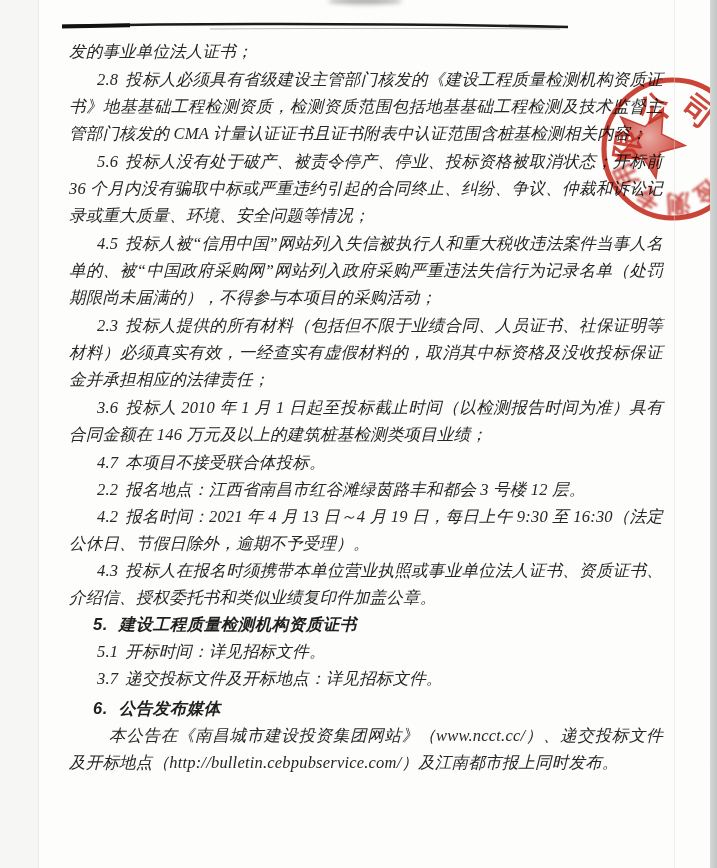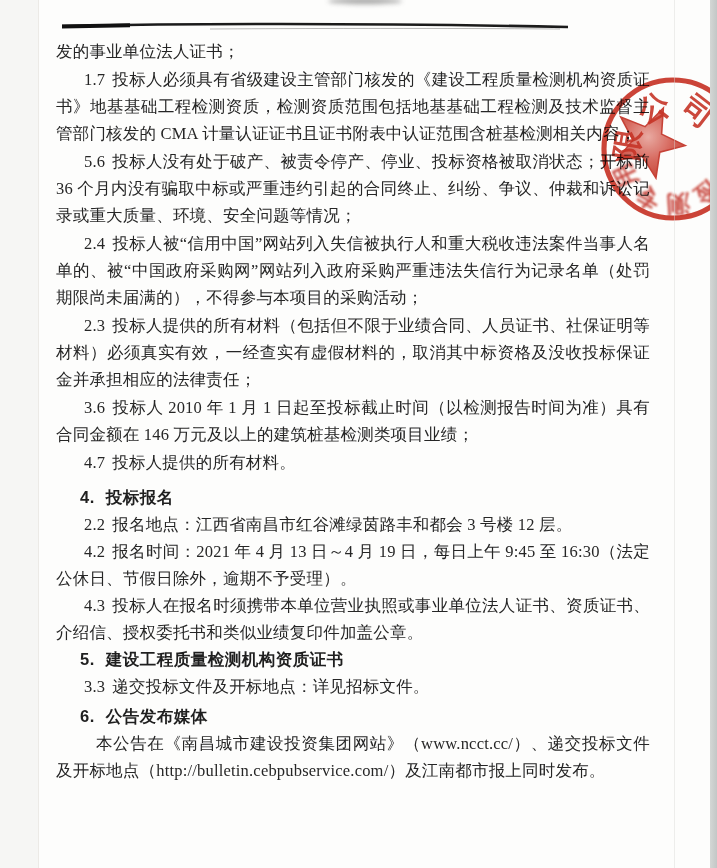--- a/index.html
+++ b/index.html
@@ -11,22 +11,22 @@
   }
   .page{position:absolute;inset:0;background:#fdfdfc;}
   
   .edge-left{position:absolute;left:0;top:0;width:38px;height:868px;background:#f6f6f4;border-right:1px solid #eceae6;z-index:4;}
   .edge-right{position:absolute;right:0;top:0;width:7px;height:868px;background:linear-gradient(90deg,#d4d7d5,#c3c7c6);z-index:6;}
   .edge-faint{position:absolute;left:674px;top:0;width:1px;height:868px;background:#dadad6;opacity:.45;z-index:5;}
   .top-smudge{position:absolute;left:328px;top:-2px;width:74px;height:6px;background:#5c5c5c;border-radius:50%;filter:blur(2.5px);opacity:.55;z-index:3;}
   .top-line{position:absolute;left:60px;top:19px;z-index:3;}
   
   .content{
-    position:absolute;left:56px;top:38px;width:594px;z-index:2;
-    font-size:16.5px;line-height:27px;text-align:justify;letter-spacing:.2px;
+    position:absolute;left:69px;top:38px;width:594px;z-index:2;
+    font-size:16.5px;line-height:27px;text-align:justify;letter-spacing:.2px;font-style:italic;
   }
   .content p{margin:0;}
   p.item{text-indent:28px;}
   p.m1{margin-top:1px;}
   .num{margin-right:7px;}
   p.heading{
     font-family:"Liberation Sans","DejaVu Sans",sans-serif;font-weight:bold;
     margin-left:24px;font-size:16.5px;letter-spacing:.5px;color:#1f1f1f;
   }
   p.heading .num{margin-right:11px;}
@@ -49,34 +49,34 @@
   <svg class="top-line" width="512" height="14">
     <path d="M2,7 C 160,4 360,5 508,8" stroke="#1b1b1b" stroke-width="2.6" fill="none"></path>
     <path d="M2,7.5 L 70,6.2" stroke="#111" stroke-width="4" fill="none"></path>
     <path d="M150,10 C 300,9 430,9.5 500,10" stroke="#333" stroke-width="1" fill="none" opacity=".35"></path>
   </svg>
 
   <div class="content">
 
     <p class="cont">发的事业单位法人证书；</p>
 
-    <p class="item m1"><span class="num">1.7</span><span>投标人必须具有省级建设主管部门核发的《建设工程质量检测机构资质证书》地基基础工程检测资质，检测资质范围包括地基基础工程检测及技术监督主管部门核发的 CMA 计量认证证书且证书附表中认证范围含桩基检测相关内容；</span></p>
+    <p class="item m1"><span class="num">2.8</span><span>投标人必须具有省级建设主管部门核发的《建设工程质量检测机构资质证书》地基基础工程检测资质，检测资质范围包括地基基础工程检测及技术监督主管部门核发的 CMA 计量认证证书且证书附表中认证范围含桩基检测相关内容；</span></p>
     <p class="item m1"><span class="num">5.6</span><span>投标人没有处于破产、被责令停产、停业、投标资格被取消状态；开标前 36 个月内没有骗取中标或严重违约引起的合同终止、纠纷、争议、仲裁和诉讼记录或重大质量、环境、安全问题等情况；</span></p>
-    <p class="item m1"><span class="num">2.4</span><span>投标人被“信用中国”网站列入失信被执行人和重大税收违法案件当事人名单的、被“中国政府采购网”网站列入政府采购严重违法失信行为记录名单（处罚期限尚未届满的），不得参与本项目的采购活动；</span></p>
+    <p class="item m1"><span class="num">4.5</span><span>投标人被“信用中国”网站列入失信被执行人和重大税收违法案件当事人名单的、被“中国政府采购网”网站列入政府采购严重违法失信行为记录名单（处罚期限尚未届满的），不得参与本项目的采购活动；</span></p>
     <p class="item m1"><span class="num">2.3</span><span>投标人提供的所有材料（包括但不限于业绩合同、人员证书、社保证明等材料）必须真实有效，一经查实有虚假材料的，取消其中标资格及没收投标保证金并承担相应的法律责任；</span></p>
     <p class="item m1"><span class="num">3.6</span><span>投标人 2010 年 1 月 1 日起至投标截止时间（以检测报告时间为准）具有合同金额在 146 万元及以上的建筑桩基检测类项目业绩；</span></p>
-    <p class="item m1"><span class="num">4.7</span><span>投标人提供的所有材料。</span></p>
+    <p class="item m1"><span class="num">4.7</span><span>本项目不接受联合体投标。</span></p>
 
-    <p class="heading h4"><span class="num">4.</span><span>投标报名</span></p>
     <p class="item"><span class="num">2.2</span><span>报名地点：江西省南昌市红谷滩绿茵路丰和都会 3 号楼 12 层。</span></p>
-    <p class="item"><span class="num">4.2</span><span>报名时间：2021 年 4 月 13 日～4 月 19 日，每日上午 9:45 至 16:30（法定公休日、节假日除外，逾期不予受理）。</span></p>
+    <p class="item"><span class="num">4.2</span><span>报名时间：2021 年 4 月 13 日～4 月 19 日，每日上午 9:30 至 16:30（法定公休日、节假日除外，逾期不予受理）。</span></p>
     <p class="item"><span class="num">4.3</span><span>投标人在报名时须携带本单位营业执照或事业单位法人证书、资质证书、介绍信、授权委托书和类似业绩复印件加盖公章。</span></p>
 
     <p class="heading h5"><span class="num">5.</span><span>建设工程质量检测机构资质证书</span></p>
-    <p class="item"><span class="num">3.3</span><span>递交投标文件及开标地点：详见招标文件。</span></p>
+    <p class="item"><span class="num">5.1</span><span>开标时间：详见招标文件。</span></p>
+    <p class="item"><span class="num">3.7</span><span>递交投标文件及开标地点：详见招标文件。</span></p>
 
     <p class="heading h6"><span class="num">6.</span><span>公告发布媒体</span></p>
     <p class="p6">本公告在《南昌城市建设投资集团网站》（www.ncct.cc/）、递交投标文件及开标地点（http://bulletin.cebpubservice.com/）及江南都市报上同时发布。</p>
 
   </div>
 
   <div class="stamp">
     <svg viewBox="0 0 200 200" width="206" height="206">
       <defs>
         <radialGradient id="starGrad" cx="45%" cy="45%" r="60%">

